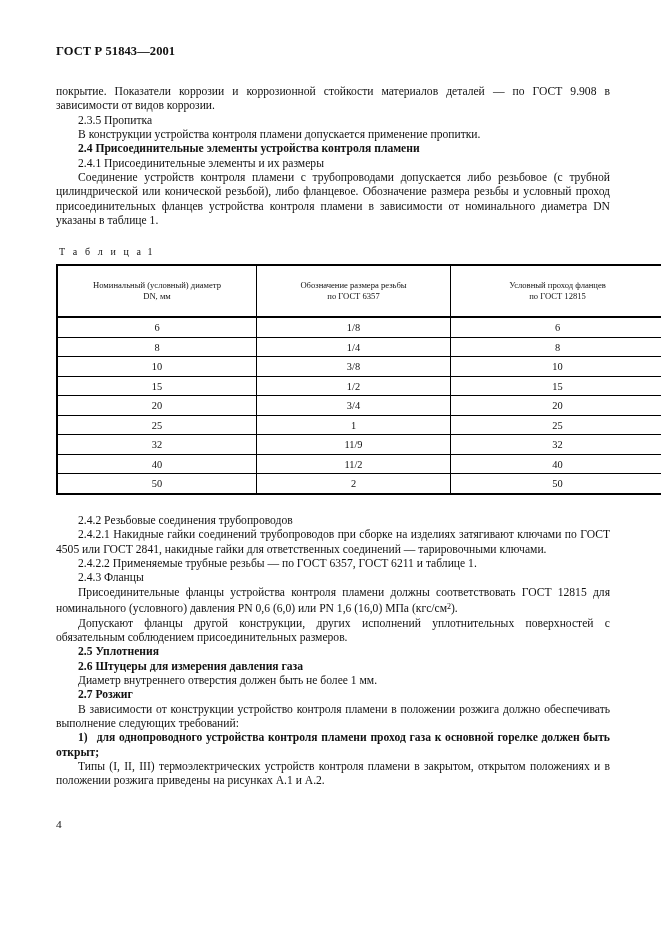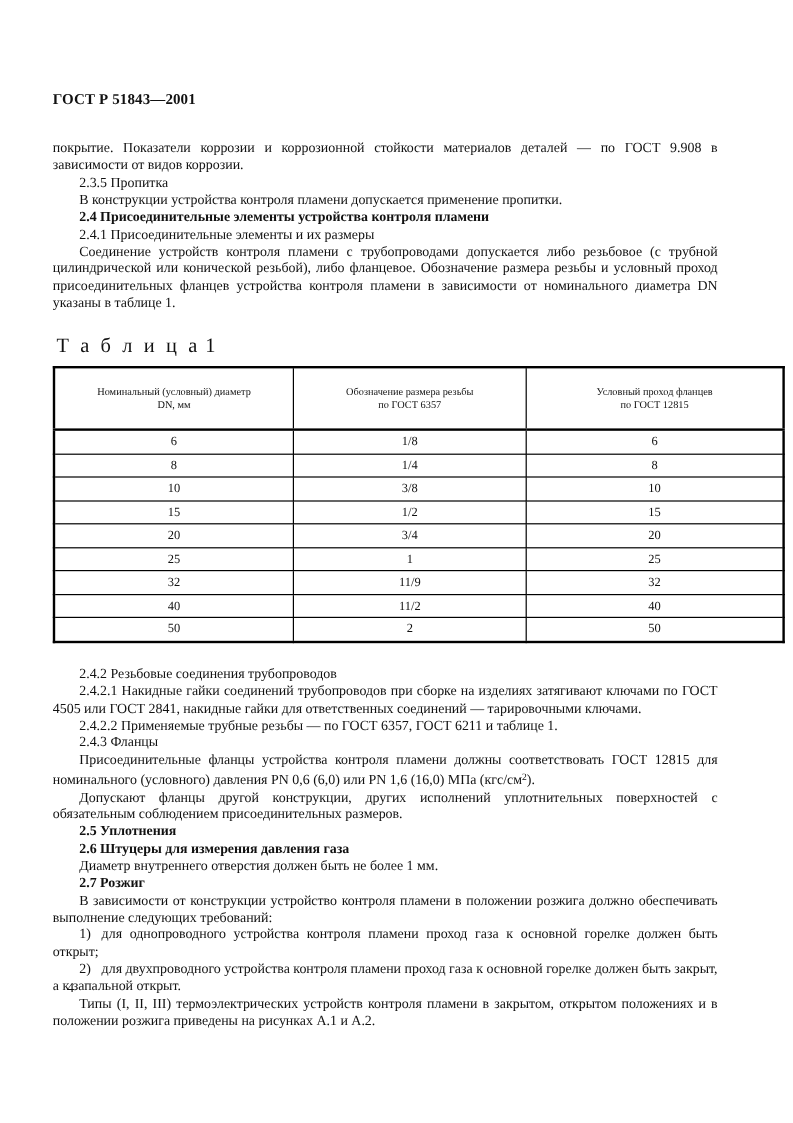--- a/index.html
+++ b/index.html
@@ -15,24 +15,23 @@
     height: 936px;
     background: #ffffff;
     font-family: "Liberation Serif", "DejaVu Serif", serif;
     color: #111111;
     overflow: hidden;
     box-sizing: border-box;
   }
 
   .content {
     position: absolute;
-    left: 44px;
+    left: 56px;
     top: 44px;
     width: 554px;
-    margin-top: 32px;
   }
 
   
   .running-head {
     font-family: "Liberation Serif", "DejaVu Serif", serif;
     font-weight: bold;
     font-size: 12.5px;
     letter-spacing: 0.1px;
     margin: 0 0 26px 0;
     white-space: nowrap;
@@ -61,38 +60,39 @@
     font-weight: bold;
   }
 
   p.clause {
     text-indent: 22px;
   }
 
   
   p.listitem {
     text-indent: 22px;
+    font-weight: bold;
   }
   p.listitem .num {
     margin-right: 9px;
   }
 
   sub.tol {
     font-size: 8px;
     vertical-align: -0.32em;
     letter-spacing: 0.2px;
   }
   sup.sup {
     font-size: 8px;
     vertical-align: 0.42em;
   }
 
   
   .table-caption {
-    font-size: 17px;
+    font-size: 10px;
     letter-spacing: 2.6px;
     margin: 18px 0 7px 3px;
   }
   .table-caption .tnum {
     letter-spacing: 0;
     padding-left: 4px;
   }
 
   table.gost {
     border-collapse: collapse;
@@ -251,23 +251,20 @@
     <p class="indent">Диаметр внутреннего отверстия должен быть не более 1 мм.</p>
 
     <p class="head">2.7  Розжиг</p>
 
     <p class="indent">В зависимости от конструкции устройство контроля пламени в положении розжига должно обеспечивать выполнение следующих требований:</p>
 
     <p class="listitem">
       <span class="num">1)</span><span>для однопроводного устройства контроля пламени проход газа к основной горелке должен быть открыт;</span>
     </p>
 
-    <p class="listitem">
-      <span class="num">2)</span><span>для двухпроводного устройства контроля пламени проход газа к основной горелке должен быть закрыт, а к запальной открыт.</span>
-    </p>
 
     <p class="indent">Типы (I, II, III) термоэлектрических устройств контроля пламени в закрытом, открытом положениях и в положении розжига приведены на рисунках А.1 и А.2.</p>
 
   </div>
 
   <div class="folio">4</div>
 
 </div>
 
 </body></html>

